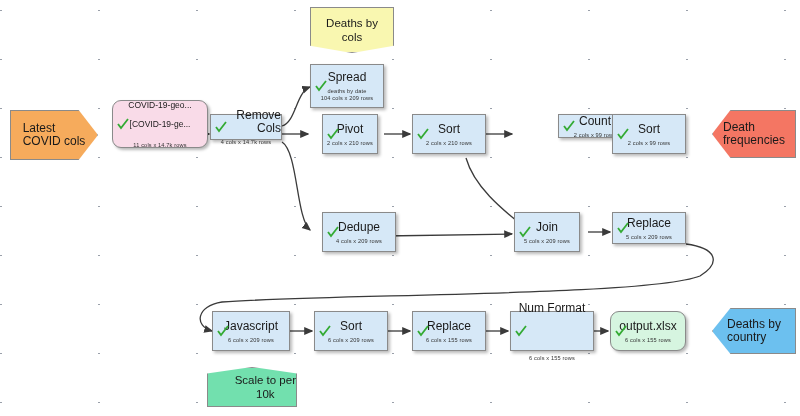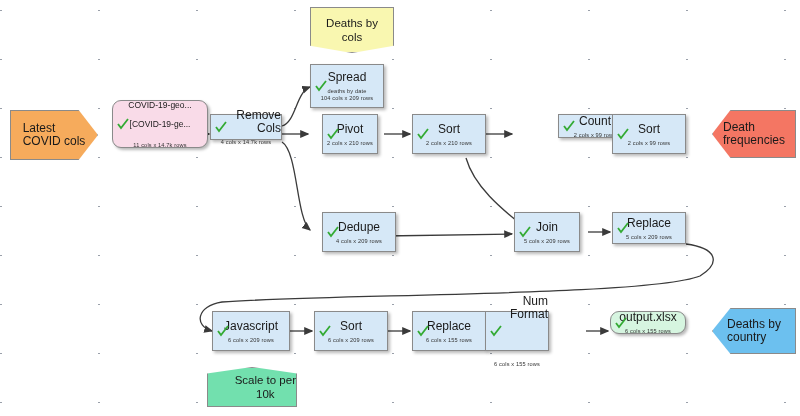--- a/index.html
+++ b/index.html
@@ -229,29 +229,29 @@
   </div>
 
   <div class="node" style="left:412px;top:311px;width:74px;height:40px;">
     <svg class="check" viewBox="0 0 12 14">
       <path d="M1,7 L4,11 L11,2" stroke="#33aa33" stroke-width="1.8" fill="none"></path>
       </svg>
     <div class="title">Replace</div>
     <div class="sub">6 cols x 155 rows</div>
   </div>
 
-  <div class="node" style="left:485px;top:311px;width:64px;height:40px;gap:36px;">
+  <div class="node" style="left:510px;top:311px;width:84px;height:40px;gap:36px;">
     <svg class="check" viewBox="0 0 12 14">
       <path d="M1,7 L4,11 L11,2" stroke="#33aa33" stroke-width="1.8" fill="none"></path>
       </svg>
     <div class="title">Num Format</div>
     <div class="sub">6 cols x 155 rows</div>
   </div>
 
-  <div class="node file" style="left:610px;top:311px;width:76px;height:23px;">
+  <div class="node file" style="left:610px;top:311px;width:76px;height:40px;">
     <svg class="check" viewBox="0 0 12 14">
       <path d="M1,7 L4,11 L11,2" stroke="#33aa33" stroke-width="1.8" fill="none"></path>
       </svg>
     <div class="title">output.xlsx</div>
     <div class="sub">6 cols x 155 rows</div>
   </div>
 
   <div class="tag left" style="left:712px;top:308px;width:84px;height:46px;">
     <div>
       <div>Deaths by</div>

